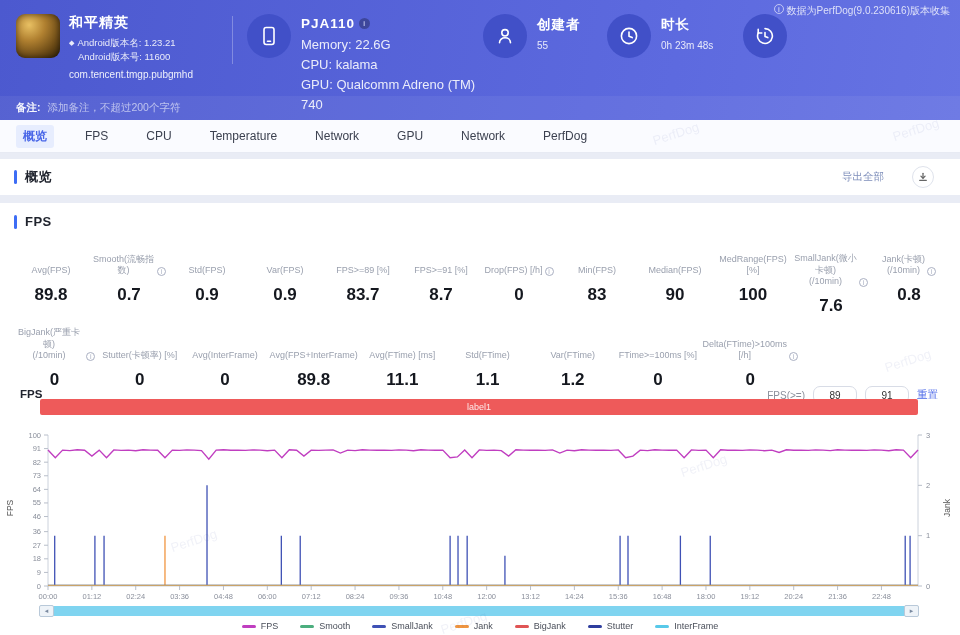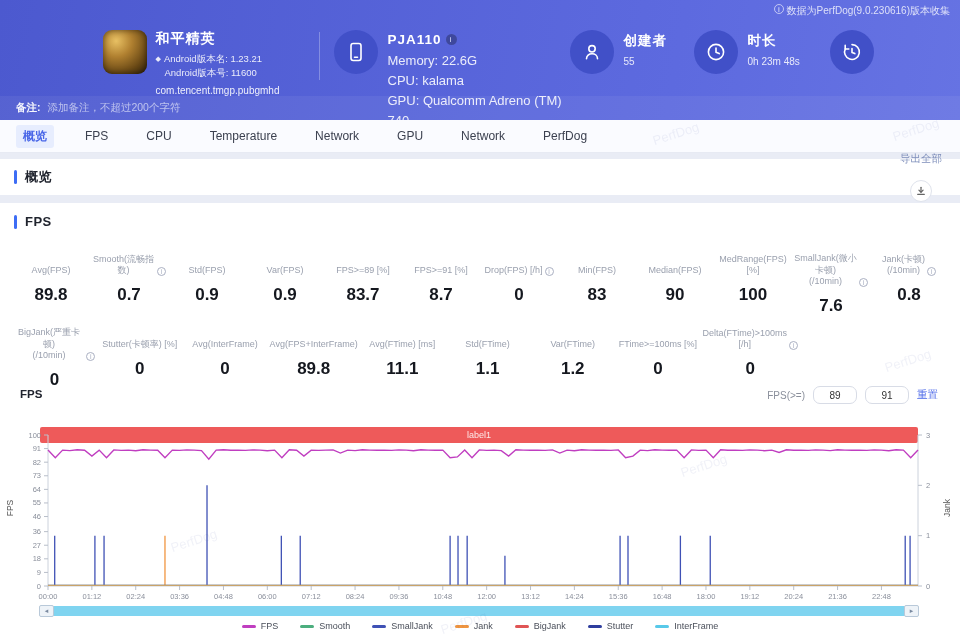--- a/index.html
+++ b/index.html
@@ -2,21 +2,21 @@
 <html><head>
 <meta charset="utf-8">
 <style>
   * { margin:0; padding:0; box-sizing:border-box; }
   html,body { width:960px; height:635px; overflow:hidden;
     font-family:"Liberation Sans","DejaVu Sans",sans-serif; background:#e9ecf5; }
 
   
   .header { position:relative; width:960px; height:120px;
     background:linear-gradient(100deg,#4c59cf 0%,#5d6adf 70%,#6673e3 100%); color:#fff; }
-  .header-row { display:flex; align-items:flex-start; padding:30px 0 0 16px;justify-content:center; }
+  .header-row { display:flex; align-items:flex-start; padding:14px 0 0 16px; }
   .app-block { display:flex; width:216px; flex-direction:row; }
   .app-icon { width:44px; height:44px; border-radius:9px; flex:none;
     background:radial-gradient(circle at 30% 25%,#e8c063 0%,#b08030 35%,#6b4a16 70%,#2e2008 100%);
     box-shadow:inset 0 0 6px rgba(0,0,0,.5); }
   .app-meta { margin-left:9px; }
   .app-name { font-size:14px; font-weight:bold; letter-spacing:1px; }
   .app-ver { font-size:9.5px; color:rgba(255,255,255,.88); margin-top:4px; line-height:1.45; }
   .app-ver .diamond { font-size:7px; margin-right:3px; vertical-align:1px; }
   .app-pkg { font-size:10px; color:rgba(255,255,255,.9); margin-top:5px; }
   .v-div { width:1px; height:48px; background:rgba(255,255,255,.28); margin:2px 14px 0 0; }
@@ -43,51 +43,51 @@
   .tabbar { width:960px; height:33px; background:#fafbff; border-bottom:1px solid #e7eaf3;
     display:flex; align-items:center; padding-left:16px; gap:24px; position:relative; }
   .tab { font-size:12px; color:#3c4150; cursor:pointer; padding:3px 7px; border-radius:3px; }
   .tab.active { color:#4a67e8; background:#e7edfe; font-weight:bold; }
 
   
   .overview-card { width:960px; height:36px; background:#fff; margin-top:6px;
     display:flex; align-items:center; position:relative; }
   .sec-bar { width:3px; height:14px; background:#3d6df5; border-radius:2px; margin:0 8px 0 14px; }
   .sec-title { font-size:13px; font-weight:bold; color:#20242e; letter-spacing:.5px; }
-  .export-wrap { position:absolute; right:18px; display:flex; align-items:center; gap:14px;flex-direction:column; }
+  .export-wrap { position:absolute; right:26px; display:flex; align-items:center; gap:28px; }
   .export-label { font-size:10.5px; color:#7f8fbb; cursor:pointer; }
   .export-btn { width:22px; height:22px; border-radius:50%; border:1px solid #dfe3ec;
     background:#fff; display:flex; align-items:center; justify-content:center; cursor:pointer; }
   .export-btn svg { width:10px; height:10px; stroke:#666; stroke-width:1.5; fill:none; stroke-linecap:round; }
 
   .fps-card { width:960px; height:433px; background:#fff; margin-top:8px; position:relative; }
   .fps-head { position:absolute; top:11px; left:0; display:flex; align-items:center; }
 
   
   .stats-row { position:absolute; display:flex; }
   .stats-row1 { top:50px; left:12px; width:936px; }
-  .stats-row2 { top:124px; left:12px; width:788px; }
+  .stats-row2 { top:124px; left:12px; width:788px;align-items:flex-end; }
   .stat-col { flex:1; text-align:center; padding:0 2px; }
   .stat-label { font-size:9px; color:#9aa0ae; white-space:pre-line; line-height:1.3;
     min-height:24px; display:flex; align-items:flex-end; justify-content:center; }
   .stat-value { font-size:17px; font-weight:bold; color:#15181f; margin-top:8px;
     font-family:"Liberation Sans","DejaVu Sans",sans-serif; }
   .info-i { display:inline-block; width:9px; height:9px; border-radius:50%;
     border:1px solid #aab0c2; color:#aab0c2; font-size:7px; line-height:8px; text-align:center;
     margin-left:2px; flex:none; align-self:flex-end; margin-bottom:1px; cursor:pointer; }
 
   
   .chart-label { position:absolute; top:185px; left:20px; font-size:11.5px; font-weight:bold; color:#20242e; }
   .chart-controls { position:absolute; top:183px; right:22px; display:flex; align-items:center; gap:8px; }
   .thr-label { font-size:10px; color:#8a8f9b; }
   .thr-input { width:44px; height:18px; border:1px solid #d8dce6; border-radius:7px;
     font-size:10px; text-align:center; color:#333; background:#fff; }
   .reset-link { font-size:10.5px; color:#4a67e8; cursor:pointer;text-align:right; }
 
-  .band { position:absolute; top:224px; left:40px; width:878px; height:16px;
+  .band { position:absolute; top:196px; left:40px; width:878px; height:16px;
     background:#ee5a5a; border-radius:2px; color:#fde8e8; font-size:9px;
     display:flex; align-items:center; justify-content:center; }
 
   .chart-wrap { position:absolute; top:226px; left:0; width:960px; height:174px; }
   .axis-title { position:absolute; font-size:8.5px; color:#555; }
   .axis-title.left { top:300px; left:2px; transform:rotate(-90deg); }
   .axis-title.right { top:300px; right:4px; transform:rotate(-90deg); }
 
   
   .hscroll { position:absolute; top:403px; left:40px; width:878px; height:10px;

